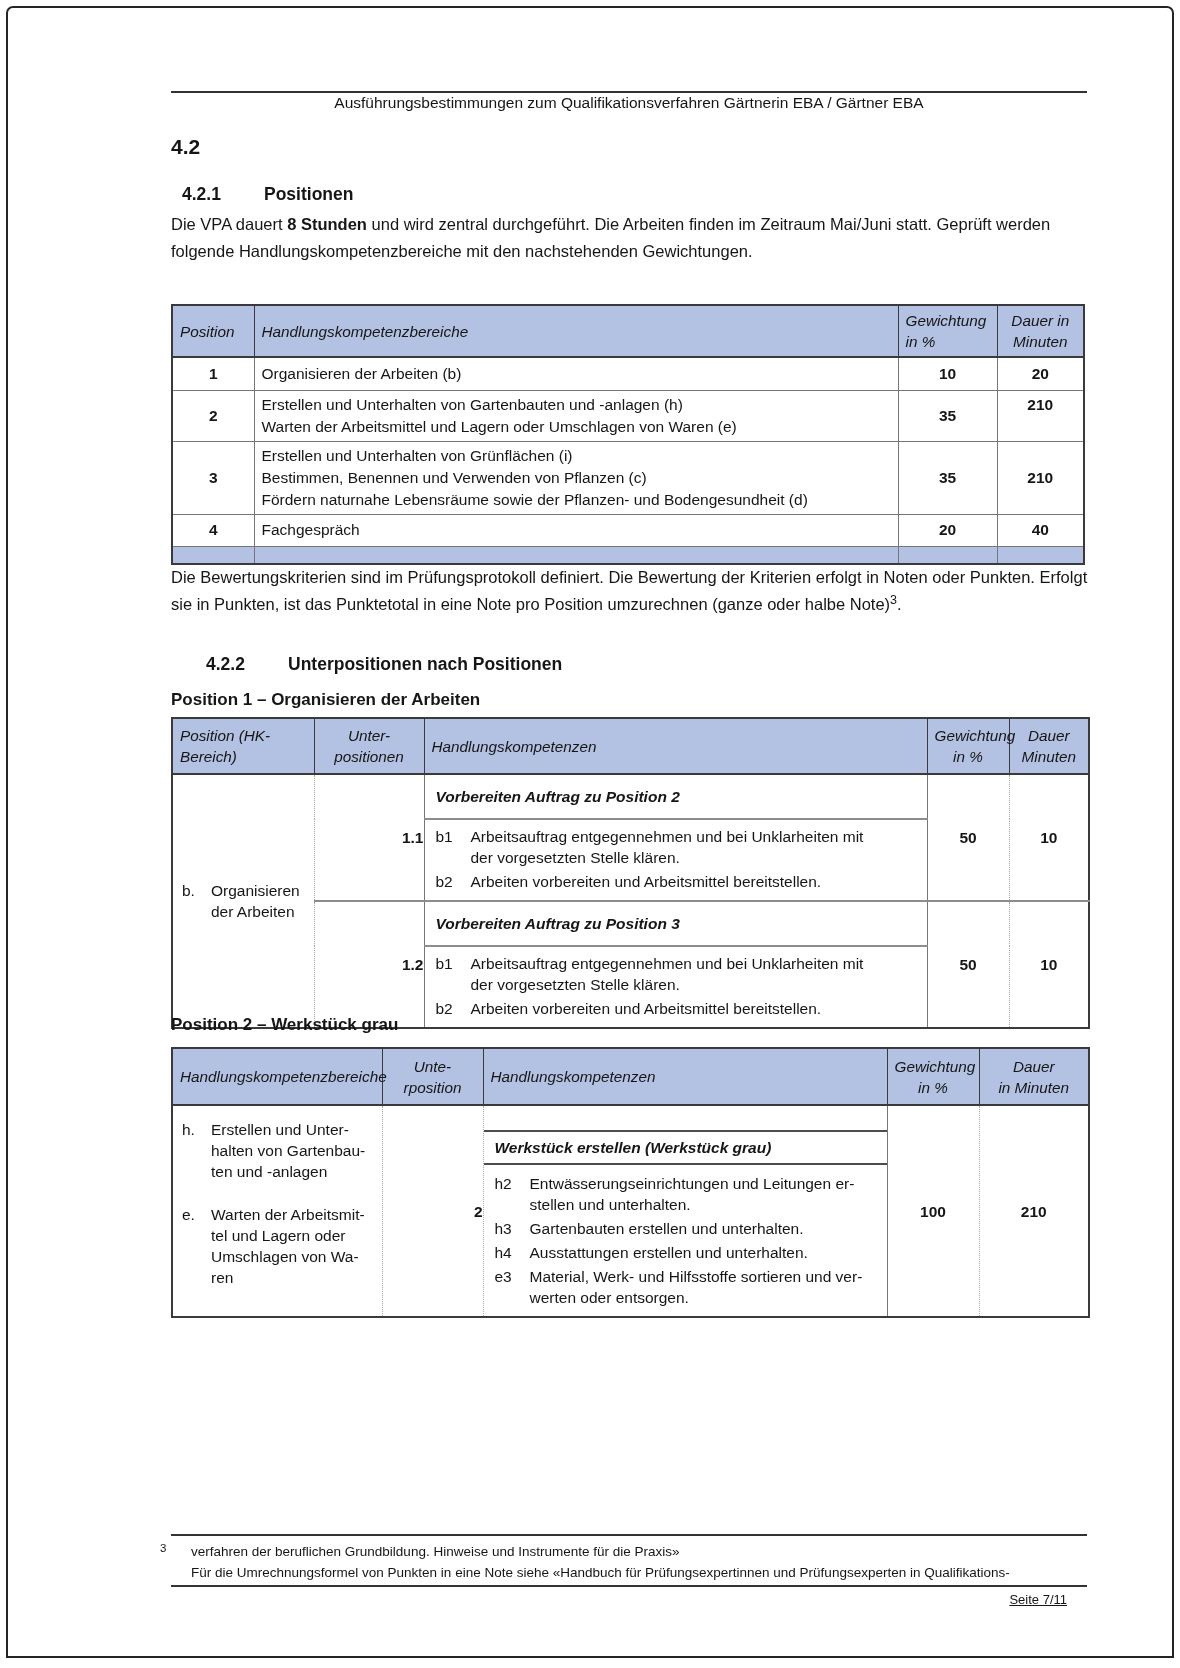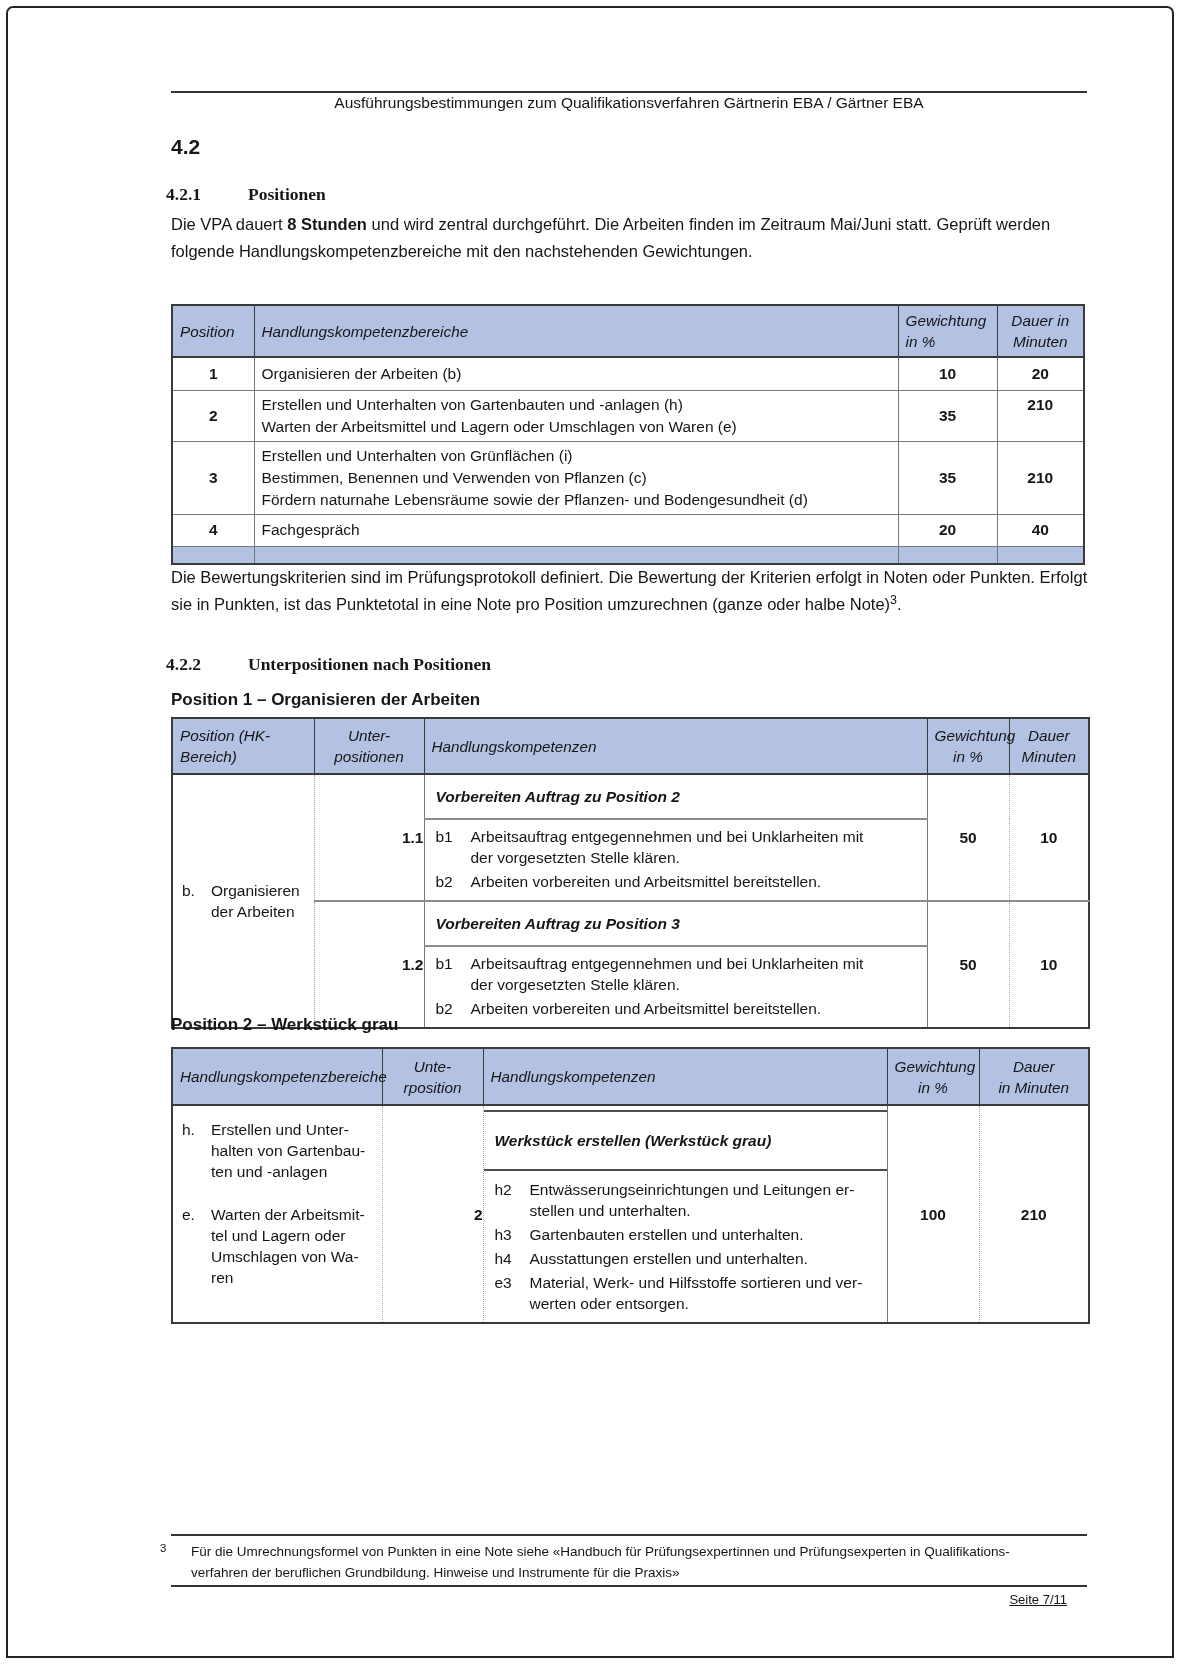--- a/index.html
+++ b/index.html
@@ -13,24 +13,24 @@
   .page-frame {
     position: absolute; left: 6px; top: 6px; width: 1168px; height: 1652px;
     border: 2.5px solid #242424; border-radius: 7px 7px 0 0; pointer-events: none;
   }
   .abs { position: absolute; }
   .header-title { top: 64px; left: 171px; width: 916px; text-align: center; font-size: 15.5px; margin-top: 30px; }
   .rule { left: 171px; width: 916px; height: 2px; background: #333; }
   .rule-header { top: 91px; }
   .h-main { top: 135px; left: 171px; font-size: 21px; font-weight: bold; display: flex; }
   .h-main .num { width: 82px; flex: none; }
-  .h-sub { left: 166px; font-size: 17.5px; font-weight: bold; display: flex; font-family: Liberation Serif, serif; }
+  .h-sub { left: 182px; font-size: 17.5px; font-weight: bold; display: flex; }
   .h-sub .num { width: 82px; flex: none; }
   .h-421 { top: 184px; }
-  .h-422 { top: 654px; }
+  .h-422 { top: 654px; margin-left: 24px; }
   .para { left: 171px; width: 922px; font-size: 16.5px; line-height: 27px; }
   .para-1 { top: 211px; }
   .para-2 { top: 564px; }
   .para sup { font-size: 12.5px; vertical-align: super; line-height: 0; }
   .pos-heading { left: 171px; font-size: 17px; font-weight: bold; }
   .pos1-heading { top: 690px; }
   .pos2-heading { top: 1015px; }
 
   table.doc { border-collapse: collapse; table-layout: fixed; border: 2px solid var(--outer); font-size: 15.5px; }
   table.doc th {
@@ -59,21 +59,21 @@
   .item { display: flex; margin-top: 3px; }
   .item .icode { width: 35px; flex: none; }
   .item .itext { flex: 1; }
   .hk { display: flex; }
   .hk .hcode { width: 29px; flex: none; }
   .t2 td.hkcell { padding: 4px 4px 4px 9px; }
   .t3 td.hkcell { padding: 13px 4px 4px 9px; vertical-align: top; }
   .t3 .hk-block-1 { margin-bottom: 22px; }
   .t3 td.c3 { padding: 0; vertical-align: top; }
   .gtitle3 {
-    margin-top: 4px; font-weight: bold; font-style: italic; padding: 18px 11px;
+    margin-top: 24px; font-weight: bold; font-style: italic; padding: 5px 11px;
     border-top: 2px solid #4d4d4d; border-bottom: 2px solid #4d4d4d;
   }
   .items3 { padding: 5px 10px 8px 11px; }
 
   .fn-rule-top { top: 1534px; }
   .fn-rule-bottom { top: 1585px; }
   .footnote { top: 1541px; left: 160px; width: 928px; display: flex; font-size: 13.5px; line-height: 21px; }
   .footnote .fnmark { font-size: 11.5px; vertical-align: super; width: 31px; flex: none; position: relative; top: -3px; }
   .page-num { top: 1592px; left: 171px; width: 896px; text-align: right; font-size: 13px; text-decoration: underline; }
 </style>
@@ -340,18 +340,18 @@
       <td class="dot-r val">100</td>
       <td class="val">210</td>
     </tr>
   </tbody>
 </table>
 
 <div class="abs rule fn-rule-top"></div>
 <div class="abs footnote">
   <span class="fnmark">3</span>
   <div class="fntext">
+      <div>verfahren der beruflichen Grundbildung. Hinweise und Instrumente für die Praxis»</div>
       <div>Für die Umrechnungsformel von Punkten in eine Note siehe «Handbuch für Prüfungsexpertinnen und Prüfungsexperten in Qualifikations-</div>
-      <div>verfahren der beruflichen Grundbildung. Hinweise und Instrumente für die Praxis»</div>
     </div>
 </div>
 <div class="abs rule fn-rule-bottom"></div>
 <div class="abs page-num">Seite 7/11</div>
 
 </body></html>

